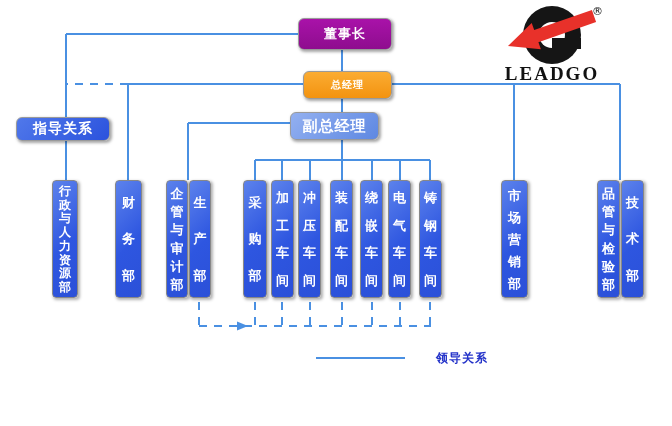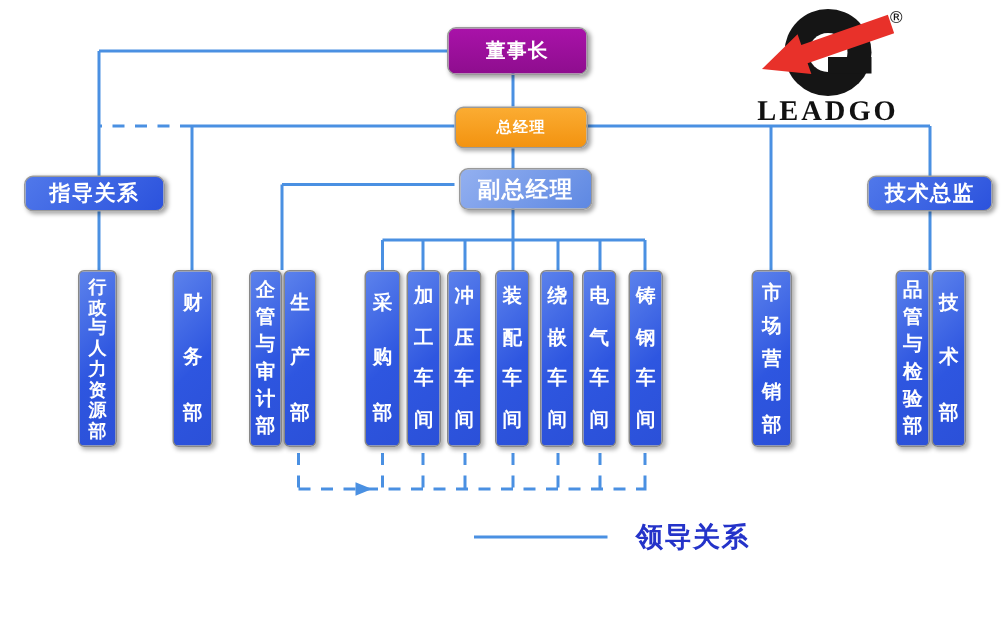--- a/index.html
+++ b/index.html
@@ -6,37 +6,37 @@
   body{font-family:"DejaVu Sans",sans-serif;}
   #canvas{position:relative;width:672px;height:426px;background:#fff;overflow:hidden;}
   #connectors{position:absolute;left:0;top:0;z-index:1;}
   .hnode{position:absolute;z-index:2;display:flex;align-items:center;justify-content:center;
          color:#fff;font-weight:bold;border-radius:6px;border:1px solid #9a9a9a;
          box-shadow:1.5px 1.5px 3px rgba(0,0,0,.35);letter-spacing:1px;}
   .chairman{left:298px;top:18px;width:92px;height:30px;font-size:13px;
             background:linear-gradient(180deg,#A912A9 0%,#8E0D8E 100%);text-align:right;}
   .gm{left:303px;top:71px;width:87px;height:26px;font-size:10px;
       background:linear-gradient(180deg,#FBAC32 0%,#F39310 100%);}
-  .dgm{left:306px;top:112px;width:87px;height:26px;font-size:15px;
+  .dgm{left:290px;top:112px;width:87px;height:26px;font-size:15px;
        background:linear-gradient(135deg,#93B0F0 0%,#5E88E2 100%);text-align:right;}
   .director{top:117px;height:22px;font-size:14px;
             background:linear-gradient(135deg,#5078EA 0%,#2B52DD 100%);}
   #admin-director{left:16px;width:92px;}
   #tech-director{left:578px;width:82px;}
   .vnode{position:absolute;top:180px;height:118px;z-index:2;box-sizing:border-box;
          background:linear-gradient(135deg,#5C82EC 0%,#2E56E0 55%,#2B50D8 100%);
          border:1px solid #888;border-radius:4px;color:#fff;font-weight:bold;font-size:13px;
          display:flex;flex-direction:column;justify-content:space-around;align-items:center;
          padding:3px 0;box-shadow:1.5px 1.5px 3px rgba(0,0,0,.3);line-height:1;}
   .legend{position:absolute;left:316px;top:346px;z-index:2;}
   .legend-row{display:flex;align-items:center;height:24px;}
   .legend-sample{width:89px;height:2px;}
   .legend-solid{background:#4A90E2;}
   .legend-dashed{background:repeating-linear-gradient(90deg,#4A90E2 0 13px,transparent 13px 23px);}
-  .legend-label{margin-left:19px;color:#2433C9;font-weight:bold;font-size:18px;letter-spacing:1px;}
+  .legend-label{margin-left:31px;color:#2433C9;font-weight:bold;font-size:12px;letter-spacing:1px;}
   #logo{position:absolute;left:492px;top:2px;z-index:2;}
 </style>
 </head>
 <body>
 
 <div id="canvas">
 
   <svg id="connectors" width="672" height="426" viewBox="0 0 672 426">
     <path d="M342 48 V71 M342 97 V112 M342 138 V160
              M298 34 H66 M66 34 V180
@@ -51,21 +51,20 @@
              M199 302 V326 M199 326 H431
              M255 302 V326 M282 302 V326 M310 302 V326 M342 302 V326
              M372 302 V326 M400 302 V326 M430 302 V326" fill="none" stroke="#4A90E2" stroke-width="2" stroke-dasharray="8 7"></path>
     <polygon points="237,321.5 237,330.5 248,326" fill="#4A90E2"></polygon>
   </svg>
 
   <div class="hnode chairman">董事长</div>
   <div class="hnode gm">总经理</div>
   <div class="hnode dgm">副总经理</div>
   <div class="hnode director" id="admin-director">指导关系</div>
-  <div class="hnode director" id="tech-director">技术总监</div>
 
   <div class="vnode" style="left:52px;width:26px;font-size:12px;">
       <span>行</span>
       <span>政</span>
       <span>与</span>
       <span>人</span>
       <span>力</span>
       <span>资</span>
       <span>源</span>
       <span>部</span>

